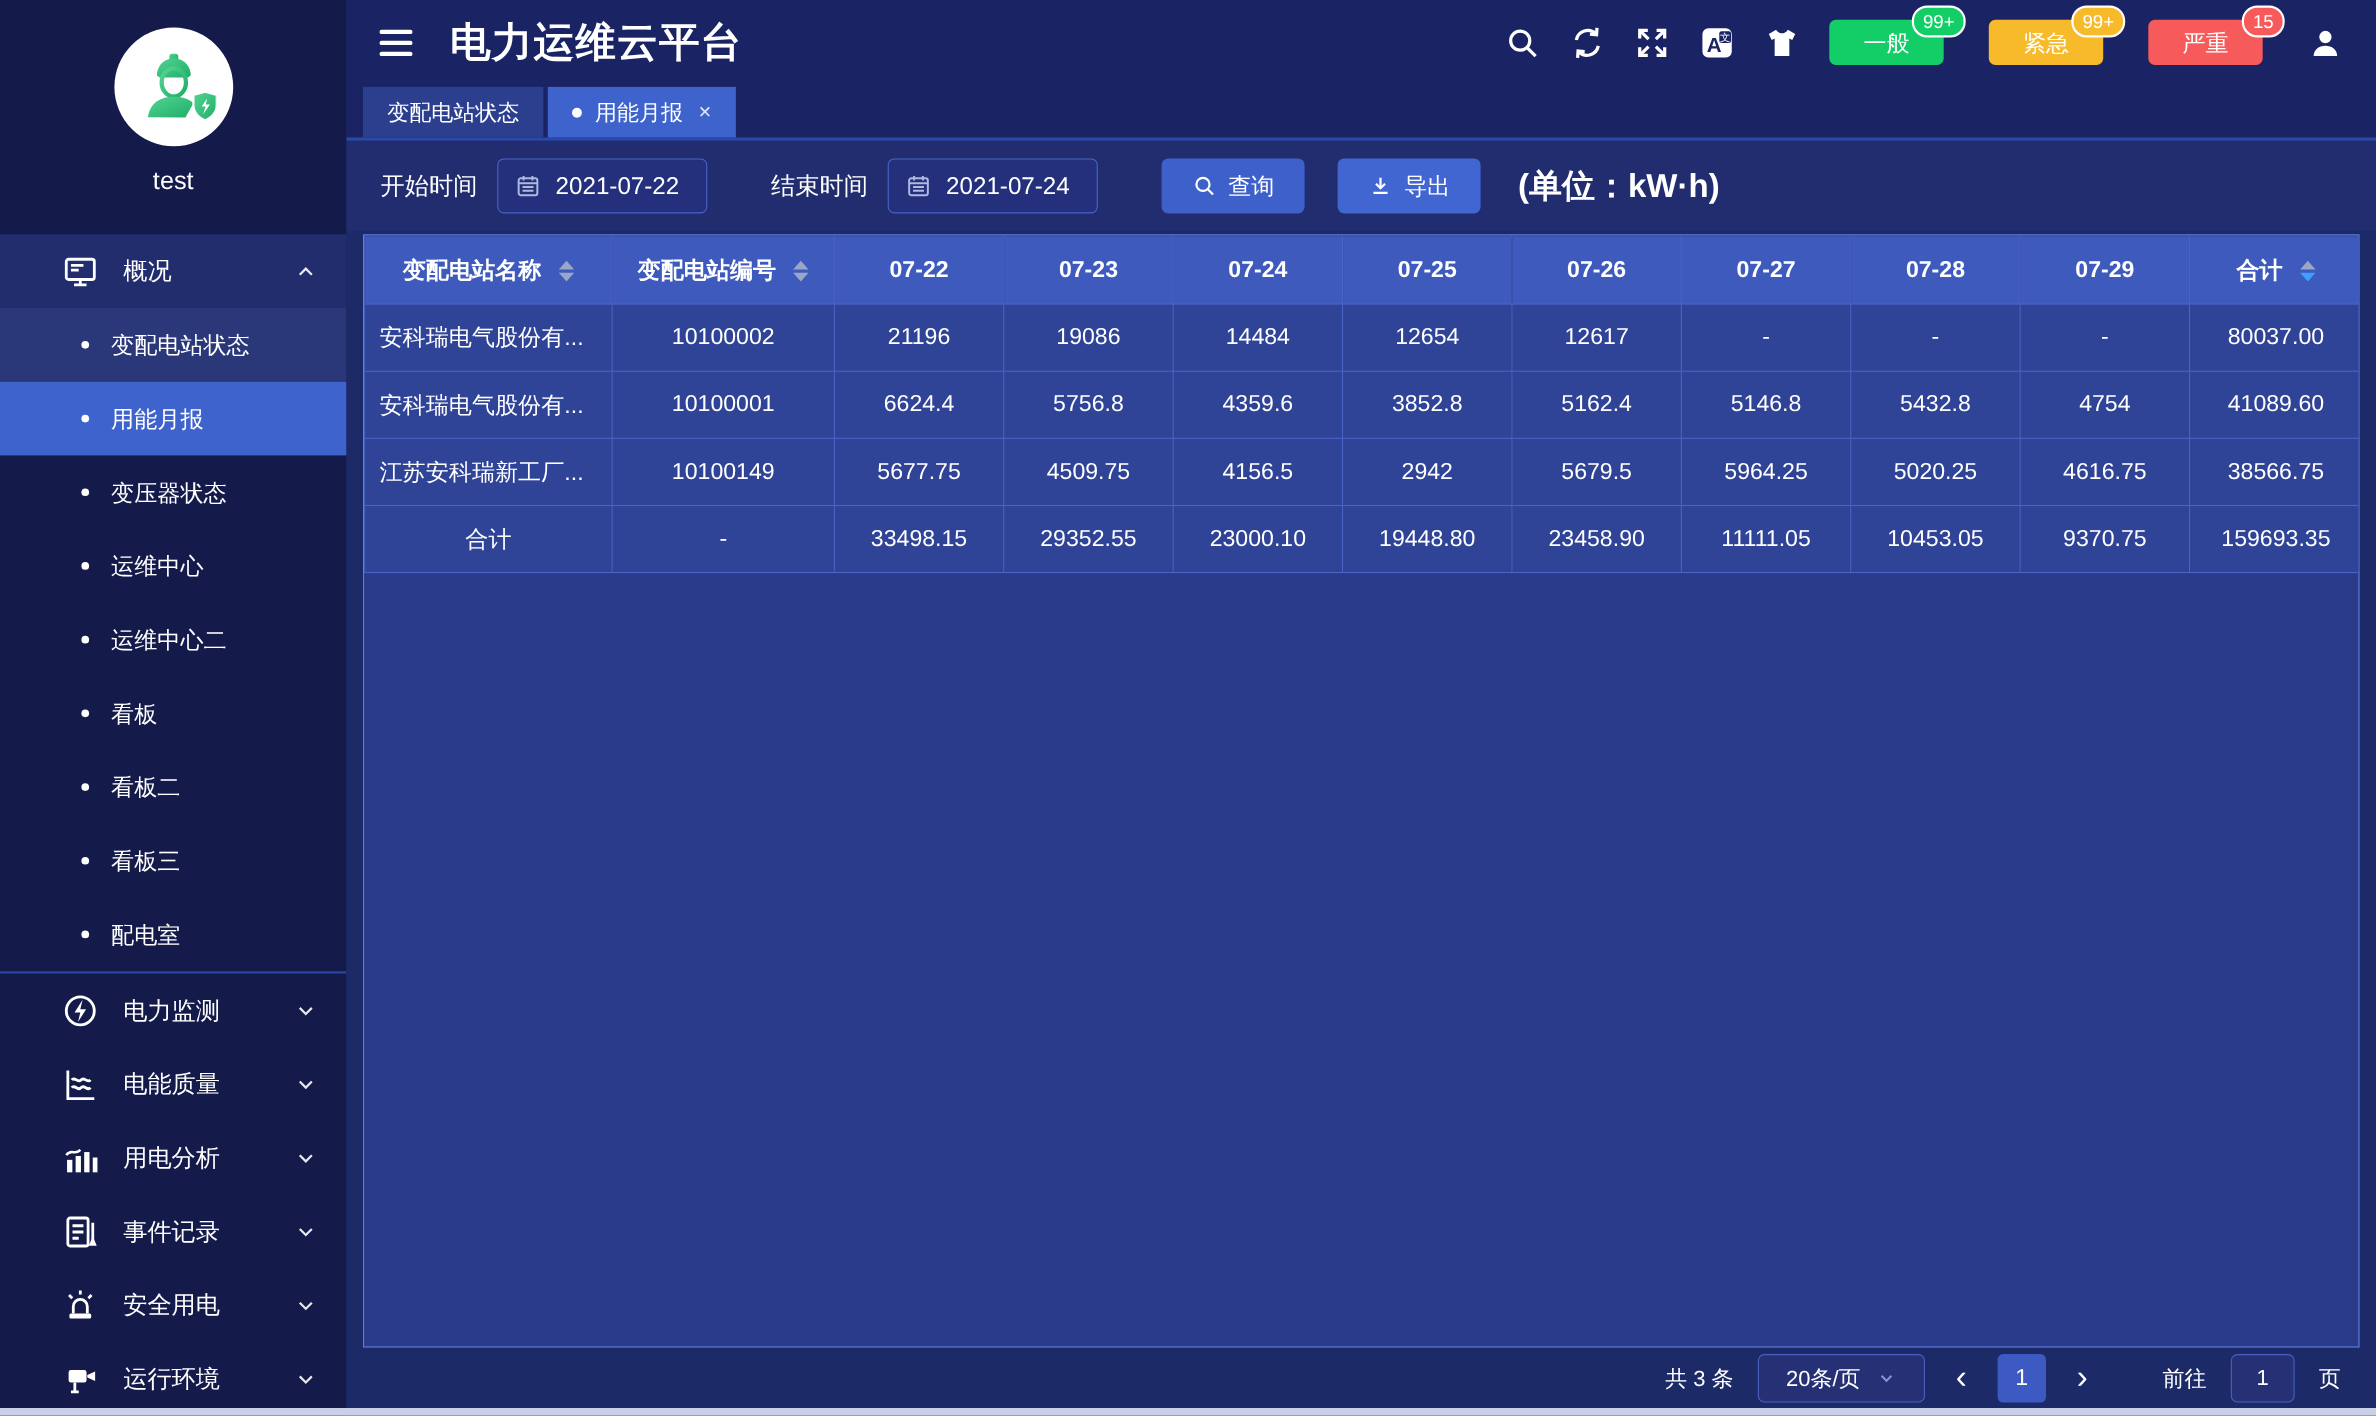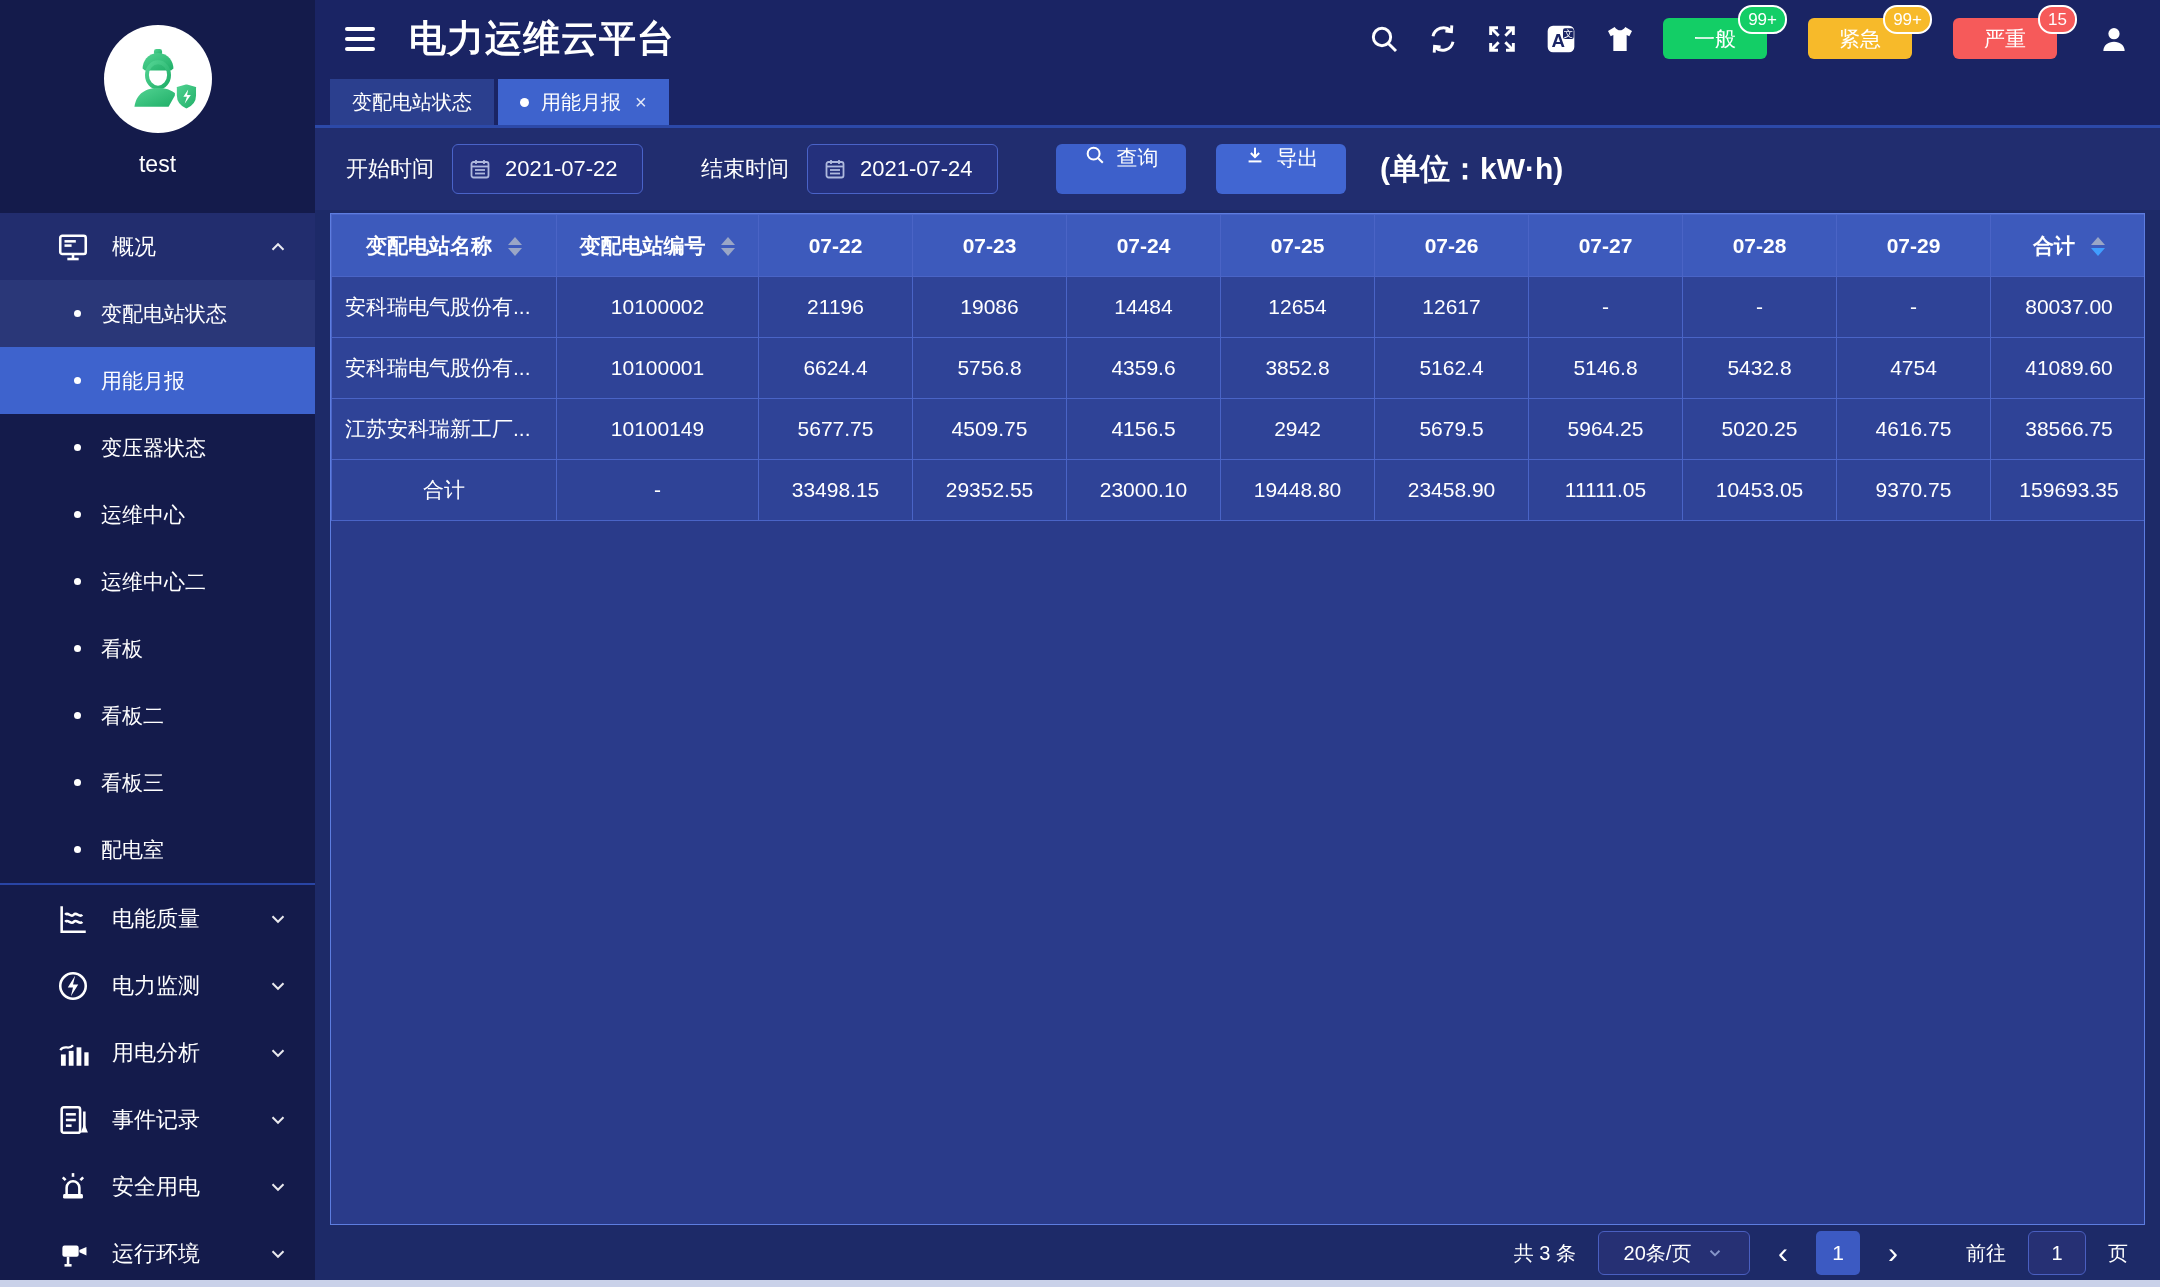--- a/index.html
+++ b/index.html
@@ -45,21 +45,21 @@
   .tab-dot { width:9px; height:9px; border-radius:50%; background:#fff; }
   .tab-close { font-size:20px; opacity:.85; margin-left:2px; cursor:pointer; }
 
   .filterbar { height:82px; background:#212d6f; display:flex; align-items:center; padding-left:31px; gap:18px; }
   .f-label { font-size:22px; }
   .date-box { width:191px; height:50px; border:1px solid #4a63c8; background:#24307c; border-radius:6px;
     display:flex; align-items:center; padding:0 15px; gap:13px; cursor:pointer; }
   .date-box svg { width:24px; height:24px; }
   .date-val { font-size:22px; }
   .btn { height:50px; width:130px; border:none; border-radius:6px; background:#3d60cb; color:#fff;
-    font-size:21px; display:flex; align-items:flex-start; justify-content:center; gap:11px; cursor:pointer;
+    font-size:21px; display:flex; align-items:center; justify-content:center; gap:11px; cursor:pointer;
     font-family:inherit; }
   .btn svg { width:22px; height:22px; }
   .btn.export { margin-left:12px; background:#4166d2; }
   .unit { font-size:30px; font-weight:bold; margin-left:16px; }
   .gap1 { width:22px; }
 
   .content { flex:1; position:relative; background:#1d2a68; display:flex; flex-direction:column; }
   .panel { margin:3px 15px 0 15px; height:1012px; background:#2a3b8a; border:1px solid #5d7de0; overflow:hidden; }
   table { width:100%; border-collapse:collapse; table-layout:fixed; }
   th,td { border:1px solid #4a64c6; height:61px; text-align:center; font-size:21px; color:#fff; overflow:hidden; white-space:nowrap; }
@@ -158,35 +158,35 @@
         </div>
         <div class="menu-row">
           <span class="bullet"></span>
           <span>配电室</span>
         </div>
       </div>
 
       <div class="sections">
         <div class="menu-row">
           <svg class="mi" viewBox="0 0 24 24" fill="none" stroke="#fff" stroke-width="1.8">
+            <circle cx="12" cy="12" r="9"></circle>
+              <path d="M13.5 4.8 8.3 13h3.7l-1.5 6.2L15.7 11h-3.7z" fill="#fff" stroke="none"></path>
+            </svg>
+          <span>电力监测</span>
+          <svg class="chev" viewBox="0 0 24 24" fill="none" stroke="#fff" stroke-width="2.2">
+              <polyline points="6 9 12 15 18 9"></polyline>
+            </svg>
+        </div>
+        <div class="menu-row">
+          <svg class="mi" viewBox="0 0 24 24" fill="none" stroke="#fff" stroke-width="1.8">
             <path d="M4 3v18h17"></path>
               <path d="M6.5 9c2-2.5 4 2.5 6 0s4 2.5 6 0"></path>
               <path d="M6.5 14c2-2.5 4 2.5 6 0s4 2.5 6 0"></path>
             </svg>
           <span>电能质量</span>
-          <svg class="chev" viewBox="0 0 24 24" fill="none" stroke="#fff" stroke-width="2.2">
-              <polyline points="6 9 12 15 18 9"></polyline>
-            </svg>
-        </div>
-        <div class="menu-row">
-          <svg class="mi" viewBox="0 0 24 24" fill="none" stroke="#fff" stroke-width="1.8">
-            <circle cx="12" cy="12" r="9"></circle>
-              <path d="M13.5 4.8 8.3 13h3.7l-1.5 6.2L15.7 11h-3.7z" fill="#fff" stroke="none"></path>
-            </svg>
-          <span>电力监测</span>
           <svg class="chev" viewBox="0 0 24 24" fill="none" stroke="#fff" stroke-width="2.2">
               <polyline points="6 9 12 15 18 9"></polyline>
             </svg>
         </div>
         <div class="menu-row">
           <svg class="mi" viewBox="0 0 24 24" fill="#fff">
             <path d="M3 10c3-4.5 6 .5 9-3.5" fill="none" stroke="#fff" stroke-width="1.6"></path>
             <rect x="3.5" y="13" width="3.4" height="8"></rect>
               <rect x="9" y="10.5" width="3.4" height="10.5"></rect>
             <rect x="14.5" y="8" width="3.4" height="13"></rect>

